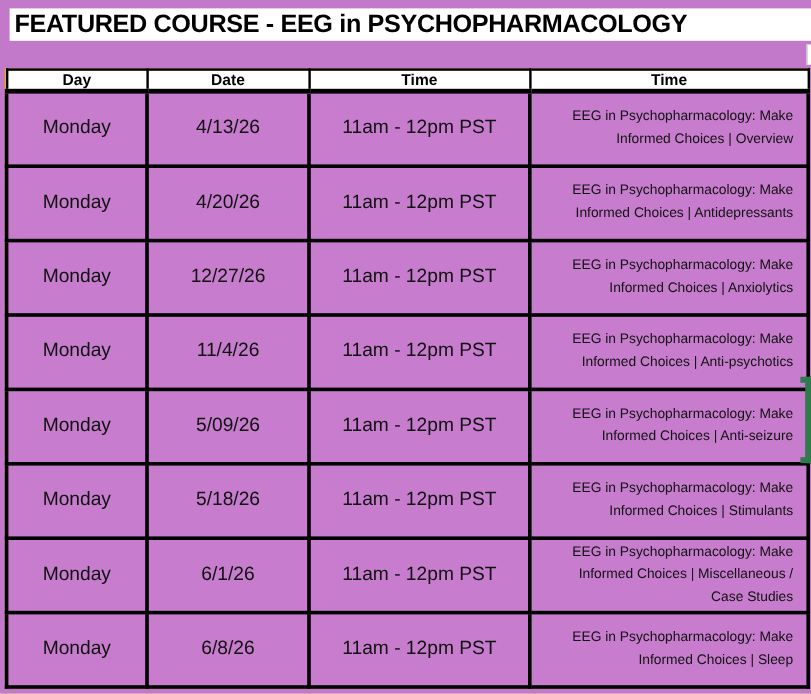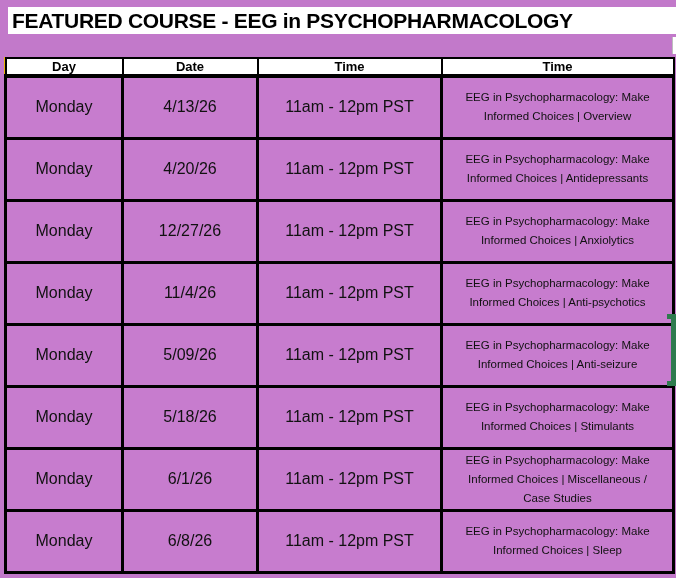--- a/index.html
+++ b/index.html
@@ -49,20 +49,21 @@
     height:62px;
     text-align:center; vertical-align:middle;
     font-size:16px; color:#111;
     background:#c77cce;
     padding:0 4px;
   }
   table.schedule td.event-cell {
     font-size:11.5px;
     line-height:19px;
     padding:0 11px;
+    text-align:right;
   }
   .green-bracket {
     position:absolute; right:0; top:314px;
     width:9px; height:72px;
     border-top:5px solid #2e7b4e;
     border-bottom:5px solid #2e7b4e;
     border-right:5px solid #2e7b4e;
   }
 </style>
 </head>

